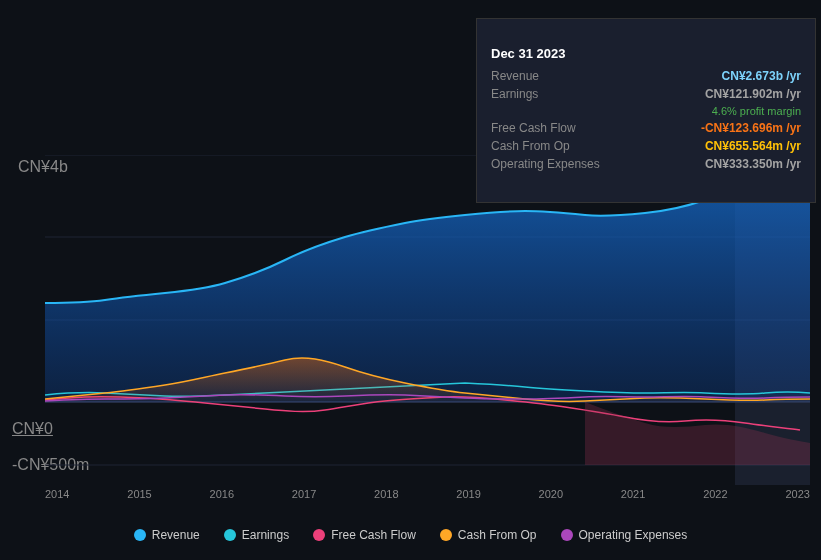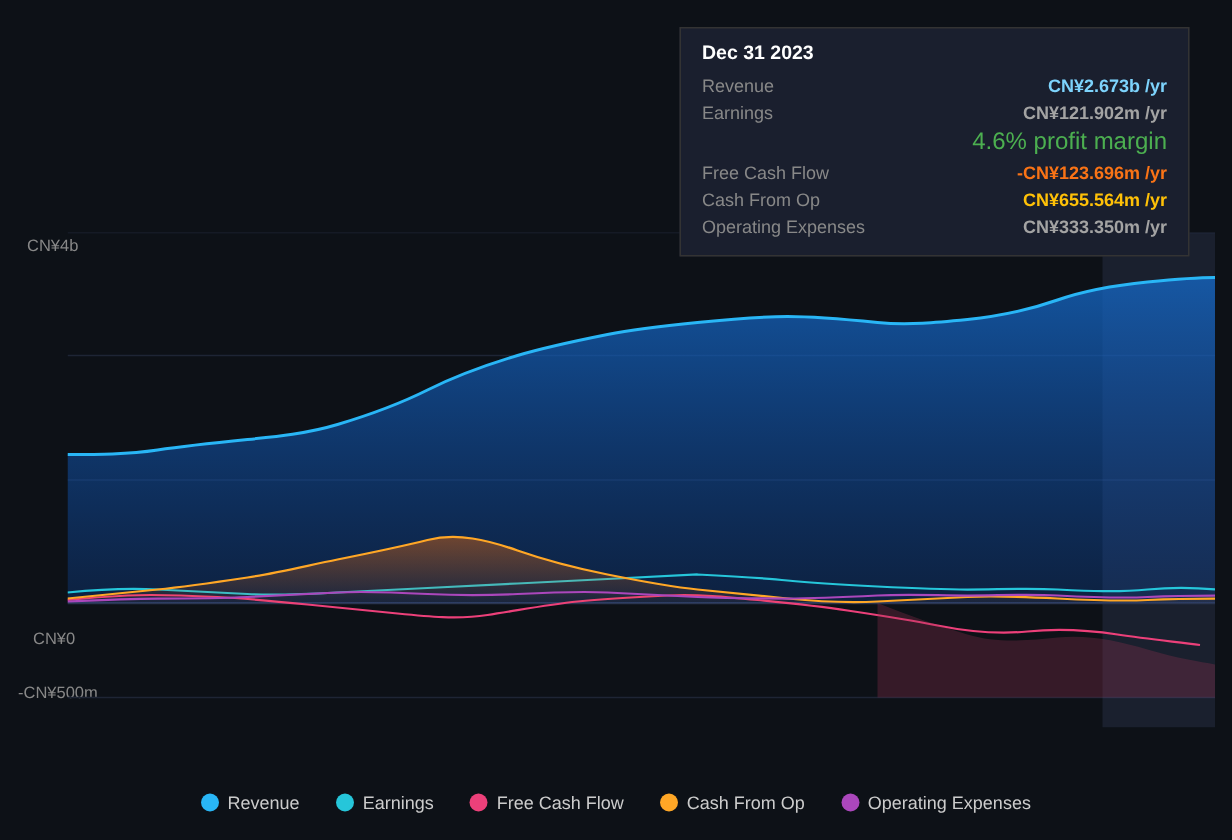--- a/index.html
+++ b/index.html
@@ -14,24 +14,24 @@
     }
 
     .chart-area {
       position: absolute;
       top: 0; left: 0; right: 0; bottom: 0;
     }
 
     .tooltip-box {
       position: absolute;
       top: 18px;
-      left: 453px;
+      left: 476px;
       background: #1a1f2e;
       border: 1px solid #333;
-      padding: 8px 14px;
+      padding: 27px 14px;
       min-width: 340px;
       z-index: 10;
     }
 
     .tooltip-date {
       font-size: 13px;
       font-weight: bold;
       color: #fff;
       margin-bottom: 8px;
     }
@@ -54,32 +54,32 @@
     }
 
     .tooltip-value.cyan { color: #7dd3fc; }
     .tooltip-value.green { color: #a3a3a3; }
     .tooltip-value.red { color: #f97316; }
     .tooltip-value.yellow { color: #ffc107; }
     .tooltip-value.teal { color: #a3a3a3; }
 
     .profit-margin {
       color: #4caf50;
+      font-size: 11px;
+      margin-left: 6px;
+    }
+
+    .y-axis-label {
+      position: absolute;
       font-size: 16px;
-      margin-left: 6px;
-    }
-
-    .y-axis-label {
-      position: absolute;
-      font-size: 11px;
       color: #888;
     }
 
     .y-label-top { top: 158px; left: 18px; }
-    .y-label-zero { top: 420px; left: 22px; }
+    .y-label-zero { top: 420px; left: 12px; text-decoration: underline; }
     .y-label-neg { top: 456px; left: 12px; }
 
     .chart-svg {
       position: absolute;
       top: 155px;
       left: 45px;
       width: 765px;
       height: 330px;
     }
 
@@ -200,20 +200,32 @@
       </linearGradient>
     </defs>
     <path d="M0,247 L0,244 C20,242 40,240 60,238 C80,236 100,233 120,230 C140,227 160,222 180,218 C200,214 220,210 240,205 C260,200 280,205 300,212 C320,219 340,224 360,228 C380,232 400,236 420,238 C440,240 460,242 480,244 C500,246 520,247 540,246 C560,245 580,244 600,243 C620,242 640,243 660,244 C680,245 700,246 720,245 C740,244 755,244 765,244 L765,247 Z" fill="url(#cfoGrad)" stroke="none"></path>
     <path d="M0,244 C20,242 40,240 60,238 C80,236 100,233 120,230 C140,227 160,222 180,218 C200,214 220,210 240,205 C260,200 280,205 300,212 C320,219 340,224 360,228 C380,232 400,236 420,238 C440,240 460,242 480,244 C500,246 520,247 540,246 C560,245 580,244 600,243 C620,242 640,243 660,244 C680,245 700,246 720,245 C740,244 755,244 765,244" fill="none" stroke="#ffa726" stroke-width="1.5"></path>
 
     <path d="M0,246 C20,245 40,244 60,244 C80,244 100,244 120,243 C140,242 160,241 180,240 C200,239 220,240 240,241 C260,242 280,242 300,241 C320,240 340,239 360,240 C380,241 400,242 420,243 C440,244 460,244 480,244 C500,244 520,243 540,242 C560,241 580,242 600,242 C620,242 640,241 660,242 C680,243 700,244 720,243 C740,242 755,242 765,242" fill="none" stroke="#ab47bc" stroke-width="1.5"></path>
 
     <path d="M540,247 C560,255 580,262 600,268 C620,274 640,272 660,270 C680,268 700,272 720,278 C740,284 755,286 765,288 L765,310 L540,310 Z" fill="rgba(150,50,80,0.3)" stroke="none"></path>
   </svg>
 
+  <div class="x-axis">
+    <span>2014</span>
+    <span>2015</span>
+    <span>2016</span>
+    <span>2017</span>
+    <span>2018</span>
+    <span>2019</span>
+    <span>2020</span>
+    <span>2021</span>
+    <span>2022</span>
+    <span>2023</span>
+  </div>
 
   <div class="legend">
     <div class="legend-item">
       <div class="legend-dot" style="background:#29b6f6;"></div>
       <span>Revenue</span>
     </div>
     <div class="legend-item">
       <div class="legend-dot" style="background:#26c6da;"></div>
       <span>Earnings</span>
     </div>

